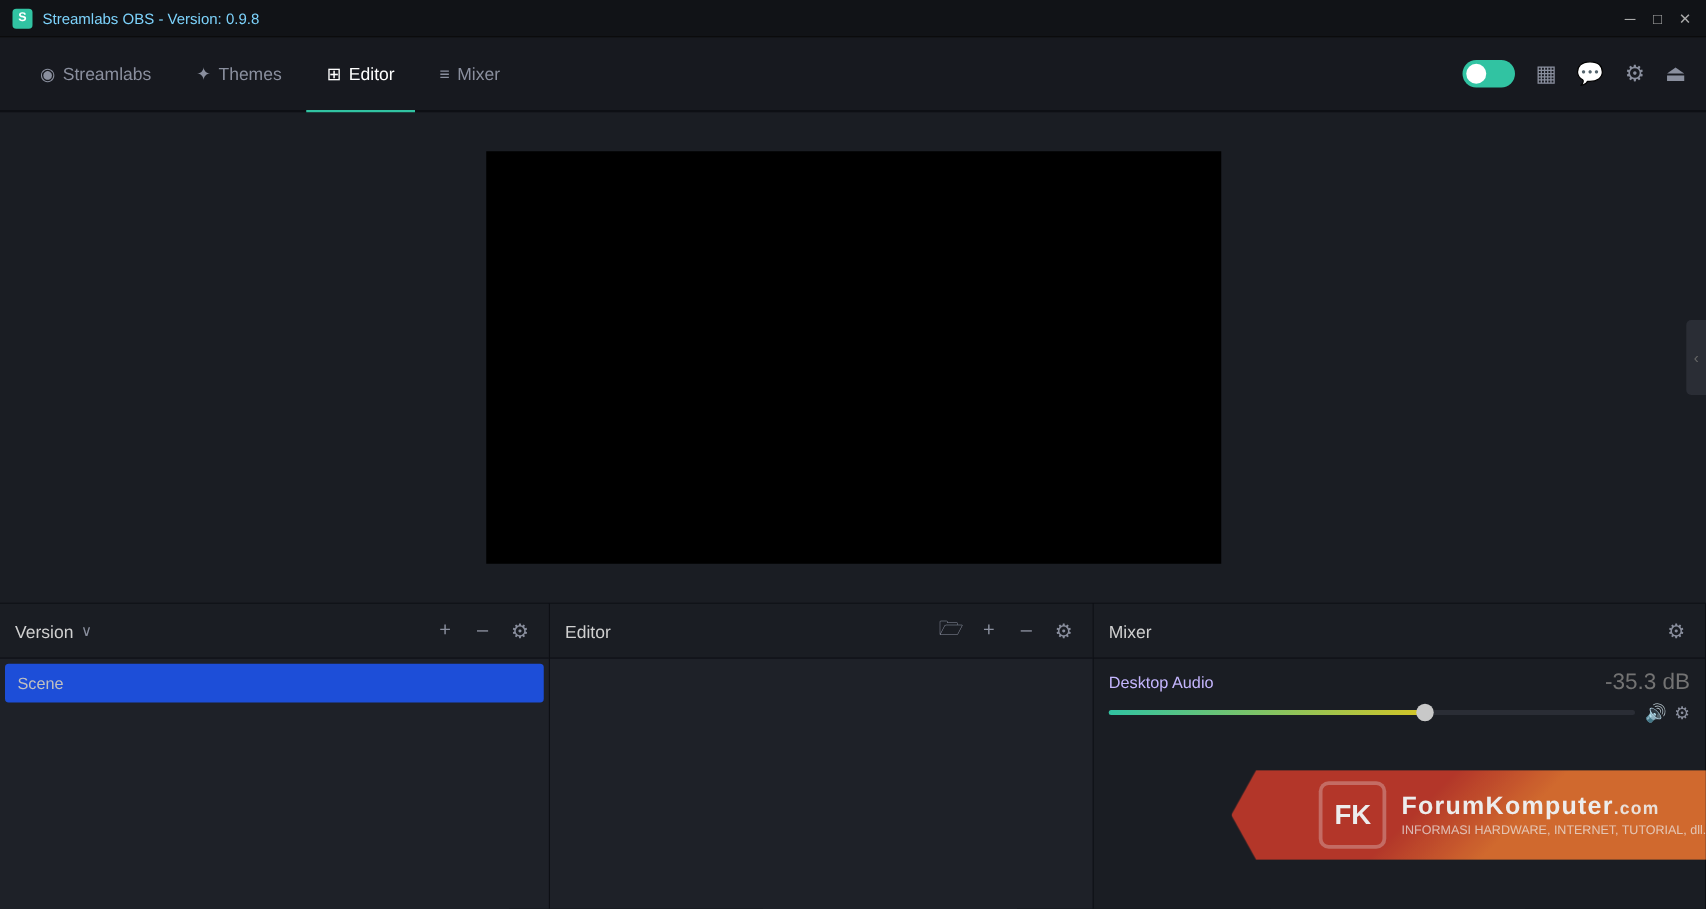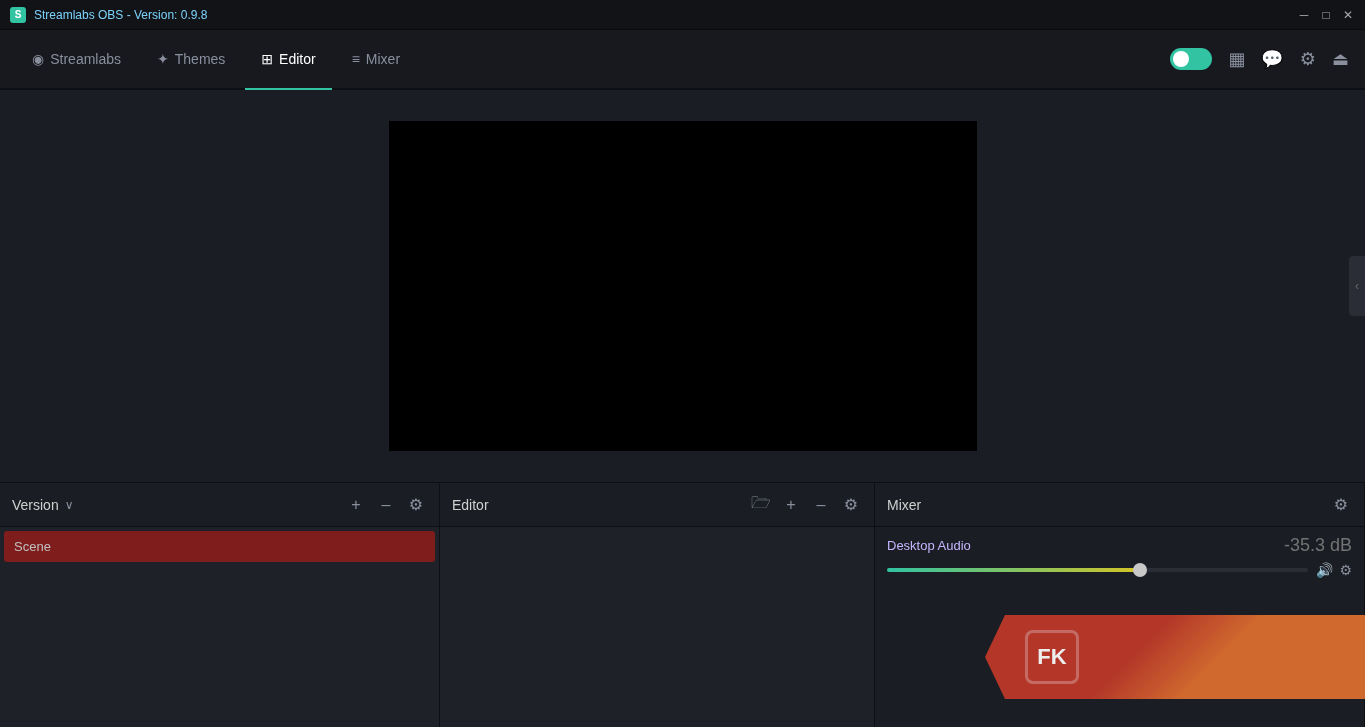--- a/index.html
+++ b/index.html
@@ -244,21 +244,21 @@
     }
 
     
     .scene-item {
       padding: 8px 10px;
       cursor: pointer;
       color: #c0c0c0;
       font-size: 13px;
       border-radius: 3px;
     }
-    .scene-item.active { background: #7f1d1d; }
+    .scene-item.active { background: #1d4ed8; }
 
     
     .mixer-content {
       flex: 1;
       background: #1a1d23;
       padding: 8px 12px;
       overflow: auto;
     }
 
     .mixer-channel {
@@ -346,31 +346,32 @@
 
     .mixer-icon {
       color: #8a8f9e;
       cursor: pointer;
       font-size: 14px;
     }
 
     
     .watermark {
       position: fixed;
-      bottom: 28px;
+      bottom: 39px;
       right: 0;
       width: 380px;
-      height: 84px;
+      height: 72px;
       background: linear-gradient(135deg, #c0392b 40%, #e07030 60%);
       clip-path: polygon(0 50%, 20px 0, 100% 0, 100% 100%, 20px 100%);
       display: flex;
       align-items: center;
       padding-left: 40px;
       z-index: 100;
       opacity: 0.92;
+      justify-content: flex-end;
     }
     .watermark-logo {
       width: 54px;
       height: 54px;
       background: #c0392b;
       border: 3px solid rgba(255,255,255,0.3);
       border-radius: 8px;
       display: flex;
       align-items: center;
       justify-content: center;
@@ -513,13 +514,17 @@
 
 
       </div>
     </div>
 
   </div>
 </div>
 
 <div class="watermark">
   <div class="watermark-logo">FK</div>
+  <div class="watermark-text">
+    <div class="watermark-title">ForumKomputer<span class="watermark-com">.com</span></div>
+    <div class="watermark-sub">INFORMASI HARDWARE, INTERNET, TUTORIAL, dll.</div>
+  </div>
 </div>
 
 </body></html>

